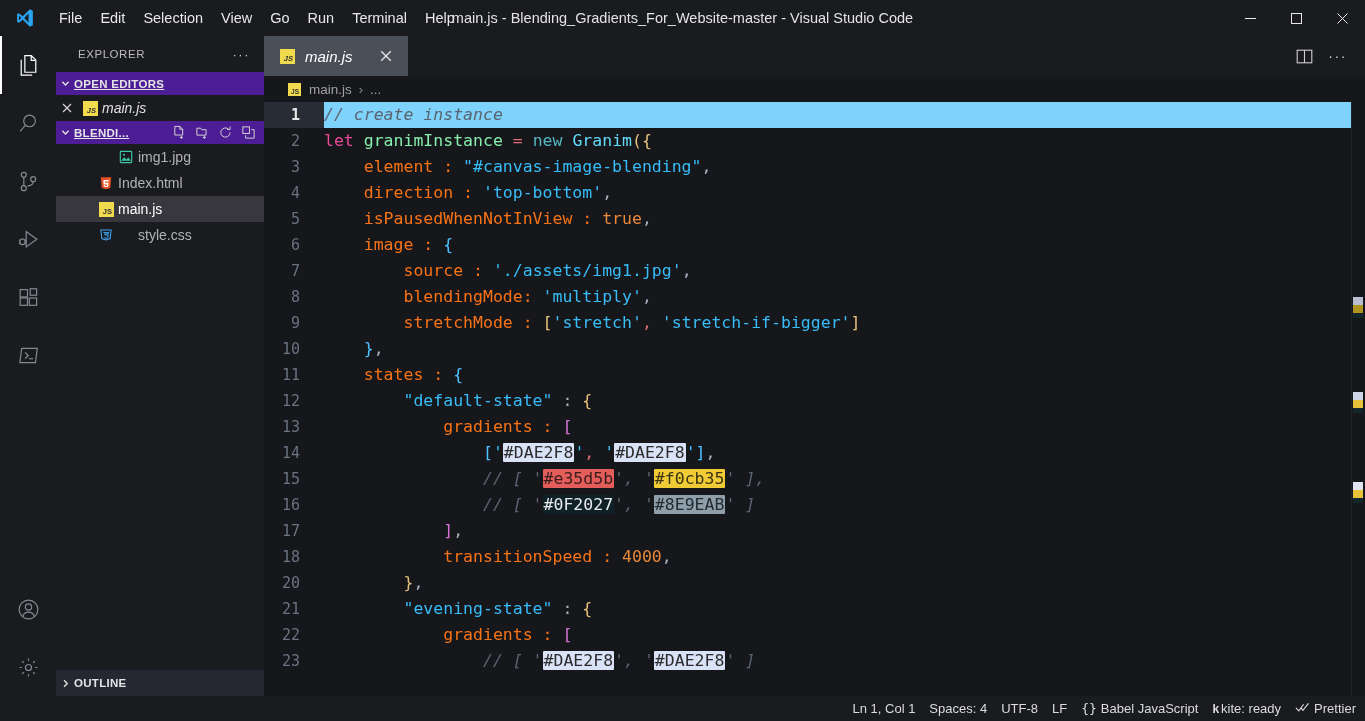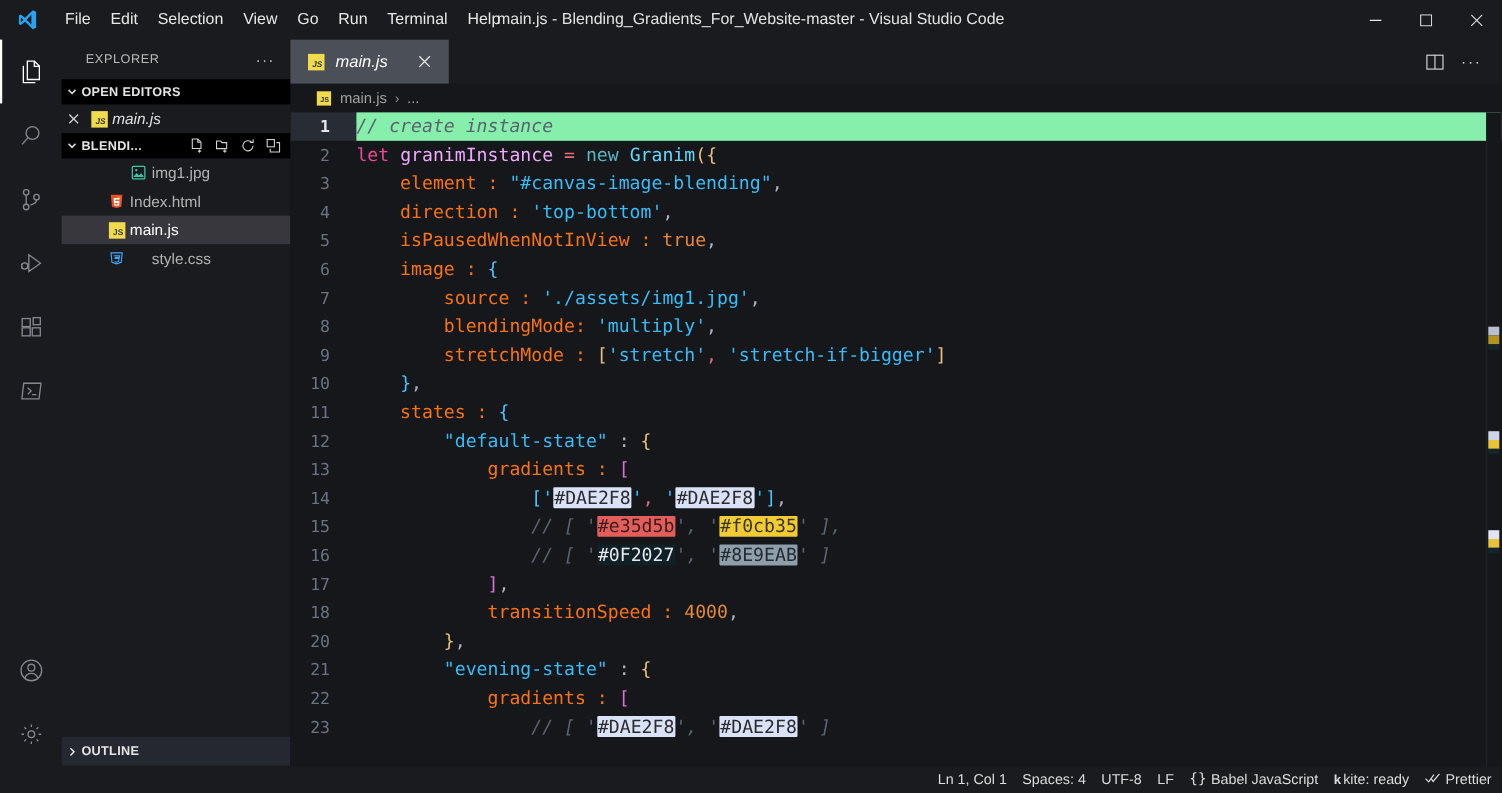--- a/index.html
+++ b/index.html
@@ -57,23 +57,23 @@
     width:208px; background:#191b1f; flex:0 0 208px; display:flex; flex-direction:column;
     position:relative;
   }
   .sb-title {
     height:36px; display:flex; align-items:center; justify-content:space-between;
     padding:0 14px 0 22px; font-size:11.5px; letter-spacing:.55px; color:#bbbbbb; font-weight:400;
   }
   .sb-dots { letter-spacing:1.5px; font-size:13px; color:#cccccc; cursor:pointer; }
 
   .section-head {
-    height:23px; display:flex; align-items:center; background:#000000;
+    height:23px; display:flex; align-items:center; background:#4c1d95;
     font-size:11.5px; font-weight:bold; letter-spacing:.3px; color:#e4e4e4;
-    cursor:pointer; padding-right:6px;
+    cursor:pointer; padding-right:6px;text-decoration:underline;
   }
   .chev { width:18px; display:flex; align-items:center; justify-content:center; flex:0 0 18px; }
   .chev svg { width:9px; height:9px; stroke:#e4e4e4; stroke-width:1.5; fill:none; }
   .section-head .acts { margin-left:auto; display:flex; gap:3px; align-items:center; }
   .act-ic { width:20px; height:20px; display:flex; align-items:center; justify-content:center; cursor:pointer; }
   .act-ic svg { width:15px; height:15px; stroke:#d4d4d4; stroke-width:1.05; fill:none; }
 
   .row {
     height:26px; display:flex; align-items:center; font-size:14px; color:#ccccccd9;
     cursor:pointer; padding-right:6px; white-space:nowrap;
@@ -126,26 +126,26 @@
     font-size:16.5px; line-height:26px;
   }
   .line { display:flex; height:26px; align-items:center; white-space:pre; }
   .line.cur { background:#282c34; }
   .ln {
     width:60px; flex:0 0 60px; text-align:right; padding-right:24px; color:#6b7280;
     font-size:15px; user-select:none;
   }
   .line.cur .ln { color:#e6e6e6; font-weight:bold; }
   .ltext { flex:1; padding-left:0; }
-  .line.cur .ltext { background:#86efac; }
+  .line.cur .ltext { background:#7dd3fc; }
 
   
   .t-com   { color:#5c6370; font-style:italic; }
   .t-kw    { color:#ec4899; }
-  .t-var   { color:#f0abfc; }
+  .t-var   { color:#86efac; }
   .t-op    { color:#e06c75; }
   .t-new   { color:#56b6c2; }
   .t-fn    { color:#61dafb; }
   .t-prop  { color:#f97316; }
   .t-str   { color:#38bdf8; }
   .t-num   { color:#e8883b; }
   .t-bool  { color:#e8883b; }
   .t-br-y  { color:#e5c07b; }
   .t-br-p  { color:#da70d6; }
   .t-br-b  { color:#4fc1ff; }

